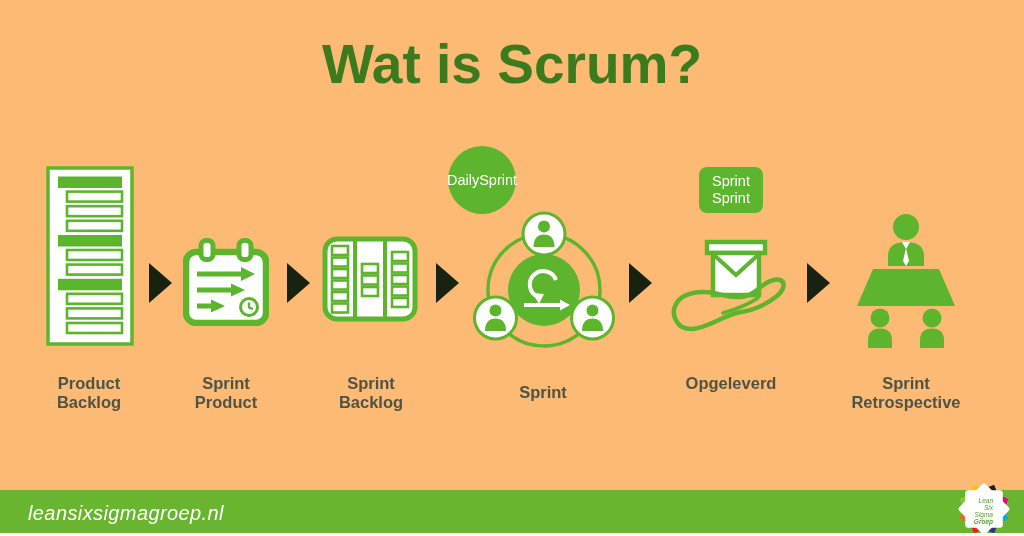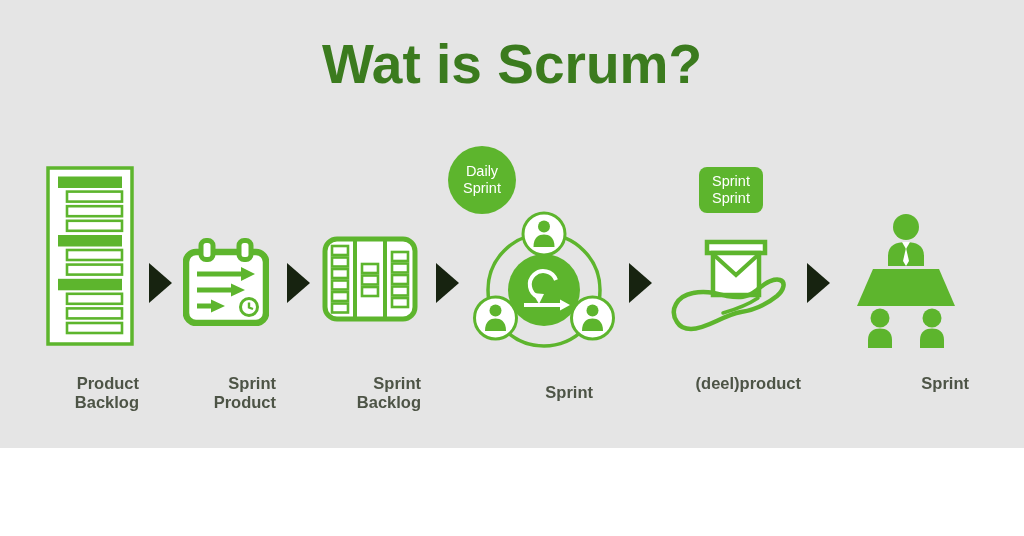--- a/index.html
+++ b/index.html
@@ -1,34 +1,34 @@
 <!DOCTYPE html>
 <html><head>
 <meta charset="utf-8">
 <style>
   html,body{margin:0;padding:0;background:#fff;}
-  #stage{position:relative;width:1024px;height:448px;background:#e5e5e5;overflow:hidden;
+  #stage{position:relative;width:1024px;height:533px;background:#fdba74;overflow:hidden;
          font-family:"Liberation Sans",sans-serif;}
 
   
   .title{position:absolute;top:32px;left:0;width:1024px;text-align:center;
          font-size:55px;font-weight:600;color:#3b7b1e;letter-spacing:0px;}
 
   
   .flow-arrow{position:absolute;width:0;height:0;
     border-top:20px solid transparent;border-bottom:20px solid transparent;
     border-left:23px solid #172310;}
 
   
-  .step-label{position:absolute;top:374px;text-align:right;color:#4d5446;
+  .step-label{position:absolute;top:374px;text-align:center;color:#4d5446;
     font-size:16.5px;line-height:19px;font-weight:600;}
 
   
   .daily-scrum{position:absolute;left:448px;top:146px;width:68px;height:68px;border-radius:50%;
-    background:#5db52d;color:#fff;display:flex;flex-direction:column;align-items:center;
+    background:#5db52d;color:#fff;display:flex;flex-direction:row;align-items:center;
     justify-content:center;font-size:14.5px;line-height:17px;text-align:left;}
   .sprint-review{position:absolute;left:699px;top:167px;width:64px;height:46px;border-radius:8px;
     background:#5db52d;color:#fff;display:flex;flex-direction:column;align-items:center;
     justify-content:center;font-size:14.5px;line-height:17px;text-align:center;}
 
   .abs{position:absolute;}
 
   
   .footer{position:absolute;left:0;top:490px;width:1024px;height:46px;background:#69b52f;}
   .footer .site{position:absolute;left:28px;top:0;height:46px;line-height:46px;color:#ffffff;
@@ -187,26 +187,30 @@
     <div>Product</div>
   </div>
   <div class="step-label" style="left:321px;width:100px;">
     <div>Sprint</div>
     <div>Backlog</div>
   </div>
   <div class="step-label" style="left:493px;width:100px;top:383px;">
     <div>Sprint</div>
   </div>
   <div class="step-label" style="left:661px;width:140px;">
-    <div>(deel)product</div>
+    <div>Opgeleverd</div>
   </div>
   <div class="step-label" style="left:843px;width:126px;">
     <div>Sprint</div>
-  </div>
-
+    <div>Retrospective</div>
+  </div>
+
+  <div class="footer">
+    <span class="site">leansixsigmagroep.nl</span>
+  </div>
 
   <svg class="logo" viewBox="-28 -28 56 56">
     <g>
       <g transform="rotate(-22.5)">
           <rect x="-4.5" y="-24.5" width="9" height="9" transform="rotate(45 0 -20)" fill="#f4c400"></rect>
         </g>
       <g transform="rotate(22.5)">
           <rect x="-4.5" y="-24.5" width="9" height="9" transform="rotate(45 0 -20)" fill="#231f20"></rect>
         </g>
       <g transform="rotate(67.5)">

